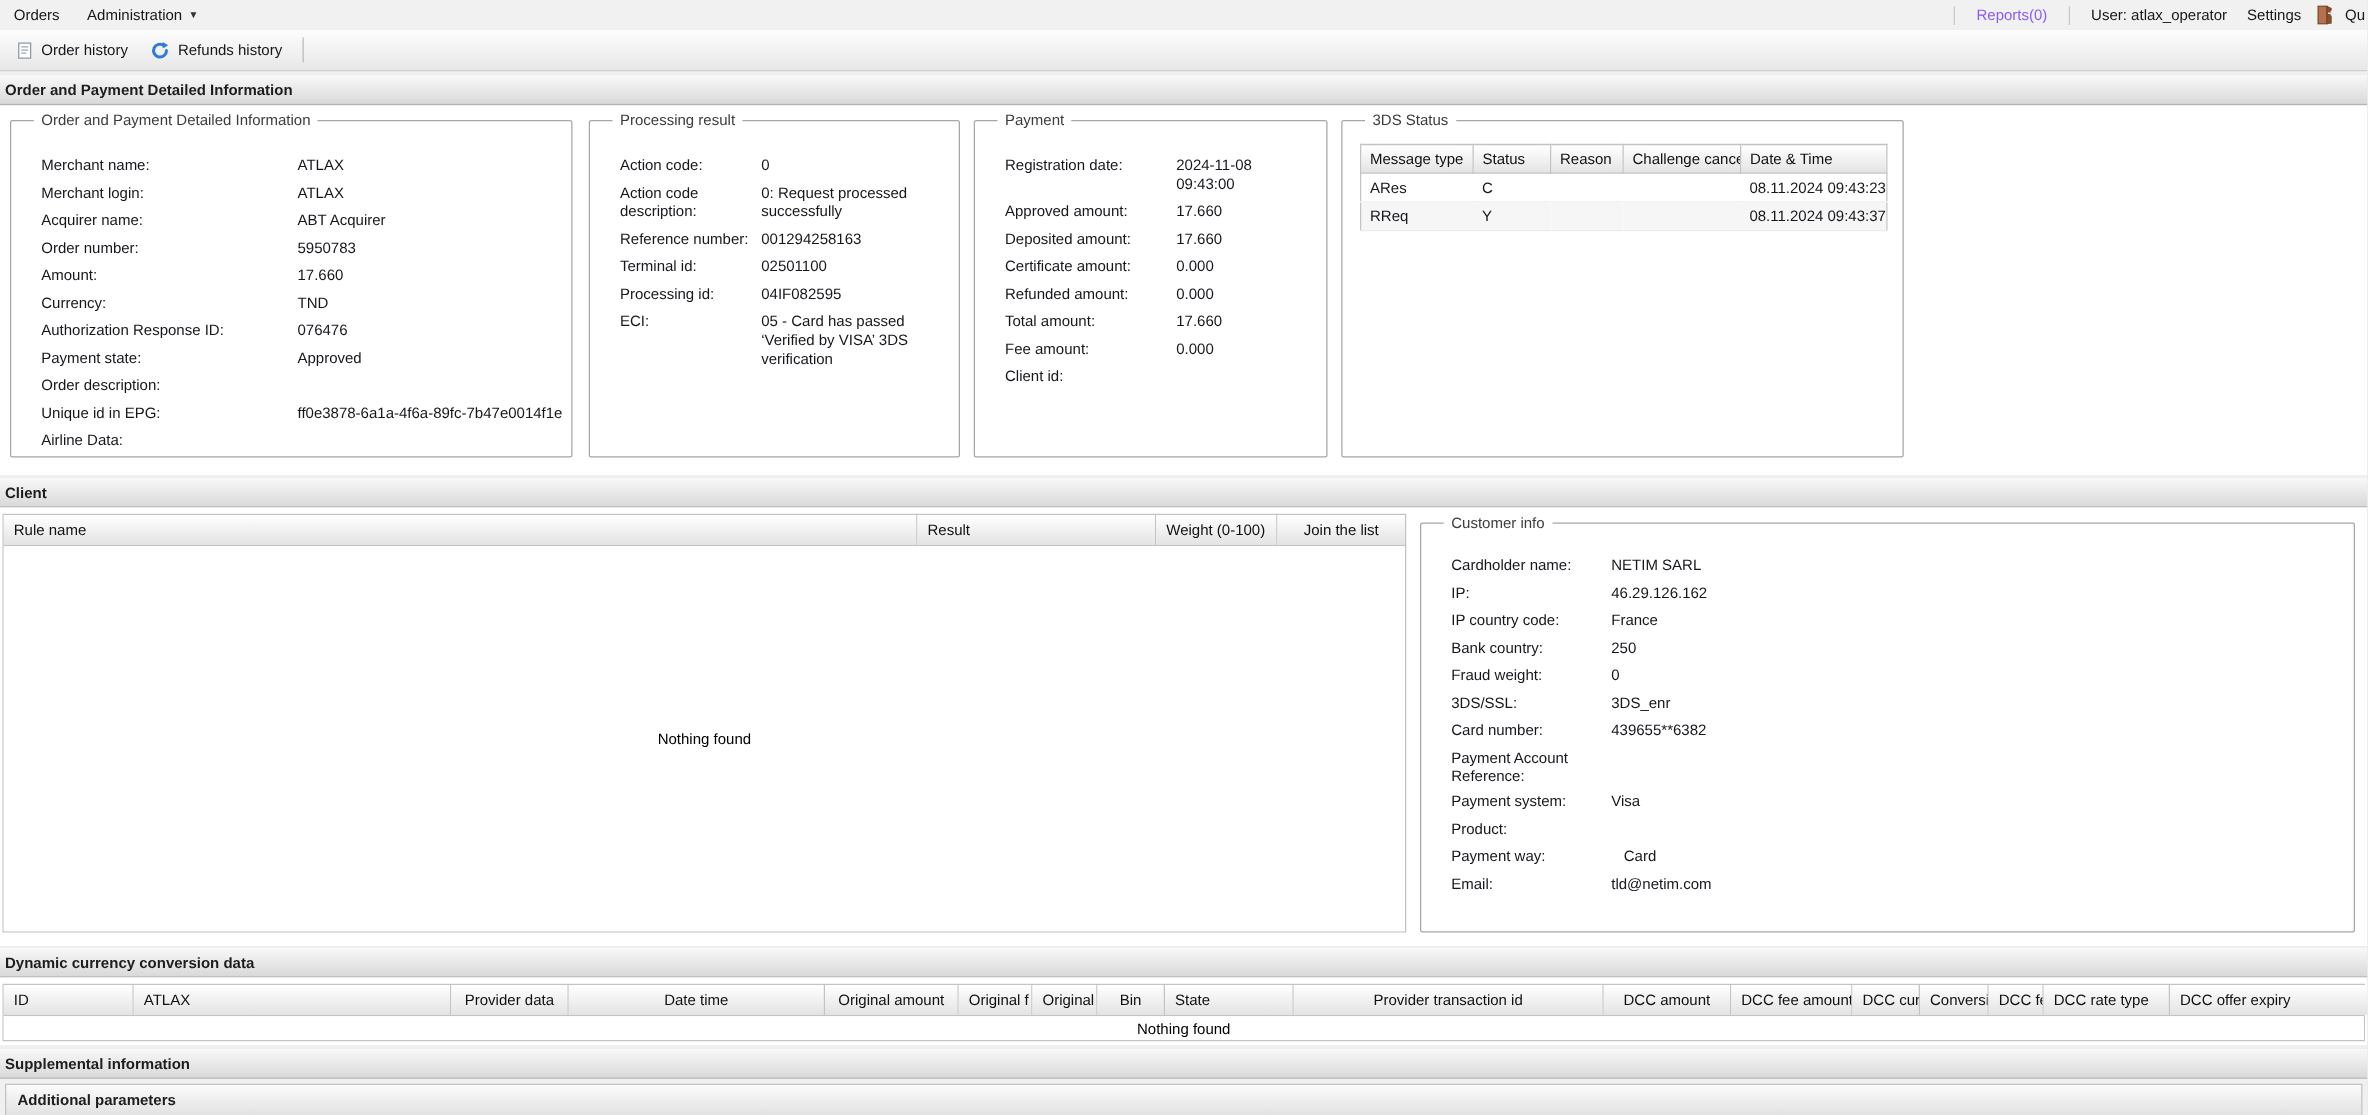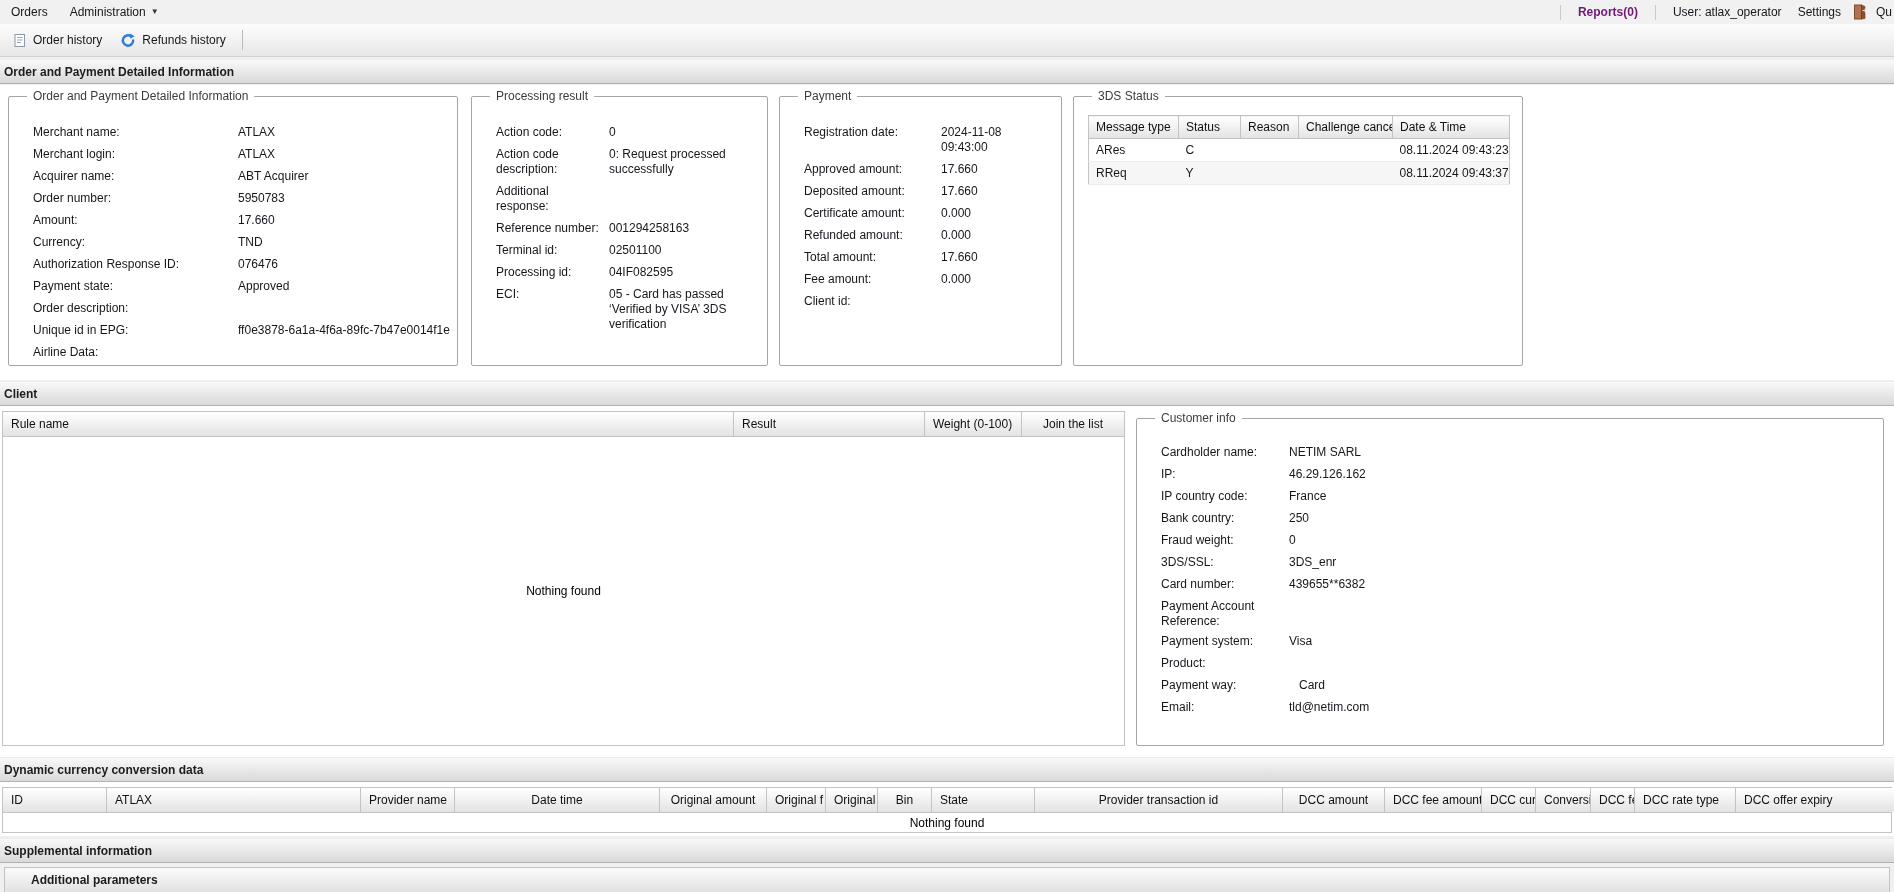--- a/index.html
+++ b/index.html
@@ -7,21 +7,21 @@
   body { font-family:"Liberation Sans", sans-serif; font-size:12px; color:#15171c; }
   .screen { position:relative; width:1894px; height:892px; background:#f0f0f0; overflow:hidden; }
 
   
   .menubar { position:absolute; top:0; left:0; width:1894px; height:24px; background:#f1f1f1;
              display:flex; align-items:center; }
   .menu-item { height:24px; display:flex; align-items:center; gap:5px; padding:0 11px; white-space:nowrap; }
   .menu-caret { font-size:8px; color:#333; line-height:1; }
   .menubar-right { margin-left:auto; display:flex; align-items:center; padding-right:2px; }
   .sep-v { width:1px; height:15px; background:#c9c9c9; margin:0 9px; }
-  .disabled-text { color:#701a75;font-weight:bold; }
+  .disabled-text { color:#8b5cf6; }
   .mb-right-item { white-space:nowrap; padding:0 8px; }
 
   
   .toolbar { position:absolute; top:24px; left:0; width:1894px; height:33px;
              background:linear-gradient(#fdfdfd,#e7e7e7); border-bottom:1px solid #cfcfcf;
              display:flex; align-items:center; padding:0 4px; }
   .tool-btn { display:flex; align-items:center; gap:6px; padding:4px 9px; border-radius:3px; white-space:nowrap; }
   .tool-sep { width:1px; height:20px; background:#b9b9b9; margin:0 7px; }
 
   
@@ -63,21 +63,21 @@
   .grid-th.c { text-align:center; }
   .grid-wrap { position:absolute; border:1px solid #c3c3c3; background:#fff; }
   .grid-head { border-bottom:1px solid #c3c3c3; }
   .fraud-body { height:308px; display:flex; align-items:center; justify-content:center; background:#fff; }
   .dcc-body { height:19px; display:flex; align-items:center; justify-content:center; background:#fff; }
   .empty-text { color:#000000; }
 
   
   .inset-bar { position:absolute; left:4px; width:1886px; height:26px;
                background:linear-gradient(#fbfbfb,#e2e2e2); border:1px solid #c2c2c2;
-               display:flex; align-items:center; padding:0 26px; font-weight:bold; color:#1d1d1d; }
+               display:flex; align-items:center; padding:0 9px; font-weight:bold; color:#1d1d1d; }
 
   .icon { display:inline-flex; flex:none; }
 </style>
 </head>
 <body>
 
 <div class="screen">
 
   <div class="menubar">
     <div class="menu-item">
@@ -187,24 +187,20 @@
   <div class="groupbox w-b" style="left:471px; top:96px; width:297px; height:270px;">
     <span class="legend">Processing result</span>
     <div class="gb-body">
       <div class="frow">
           <span class="flabel">Action code:</span>
           <span class="fvalue">0</span>
         </div>
       <div class="frow">
           <span class="flabel">Action code description:</span>
           <span class="fvalue">0: Request processed successfully</span>
-        </div>
-      <div class="frow">
-          <span class="flabel">Additional response:</span>
-          <span class="fvalue"></span>
         </div>
       <div class="frow">
           <span class="flabel">Reference number:</span>
           <span class="fvalue">001294258163</span>
         </div>
       <div class="frow">
           <span class="flabel">Terminal id:</span>
           <span class="fvalue">02501100</span>
         </div>
       <div class="frow">
@@ -369,21 +365,21 @@
 
   <div class="section-bar" style="top:757px;">
     <span>Dynamic currency conversion data</span>
   </div>
   <div class="white-zone" style="top:782px; height:54px;"></div>
 
   <div class="grid-wrap" style="left:2px; top:787px; width:1890px;">
     <div class="grid-head">
       <div class="grid-th" style="width:104px;">ID</div>
       <div class="grid-th" style="width:254px;">ATLAX</div>
-      <div class="grid-th c" style="width:94px;">Provider name</div>
+      <div class="grid-th c" style="width:94px;">Provider data</div>
       <div class="grid-th c" style="width:205px;">Date time</div>
       <div class="grid-th c" style="width:107px;">Original amount</div>
       <div class="grid-th" style="width:59px;">Original f</div>
       <div class="grid-th" style="width:52px;">Original c</div>
       <div class="grid-th c" style="width:54px;">Bin</div>
       <div class="grid-th" style="width:103px;">State</div>
       <div class="grid-th c" style="width:248px;">Provider transaction id</div>
       <div class="grid-th c" style="width:102px;">DCC amount</div>
       <div class="grid-th c" style="width:97px;">DCC fee amount</div>
       <div class="grid-th" style="width:54px;">DCC curr</div>

